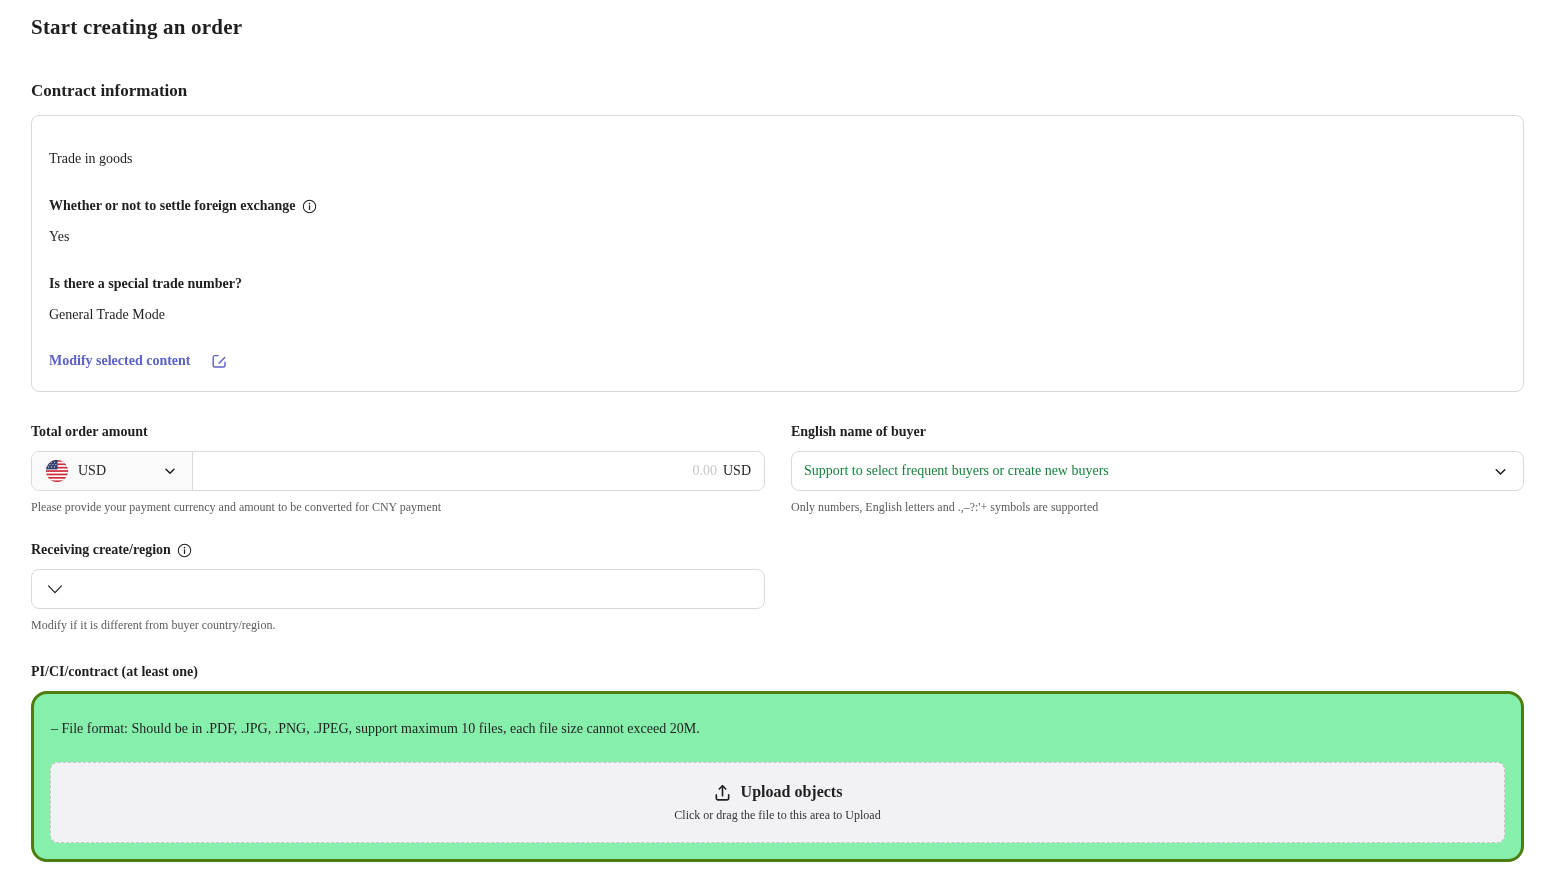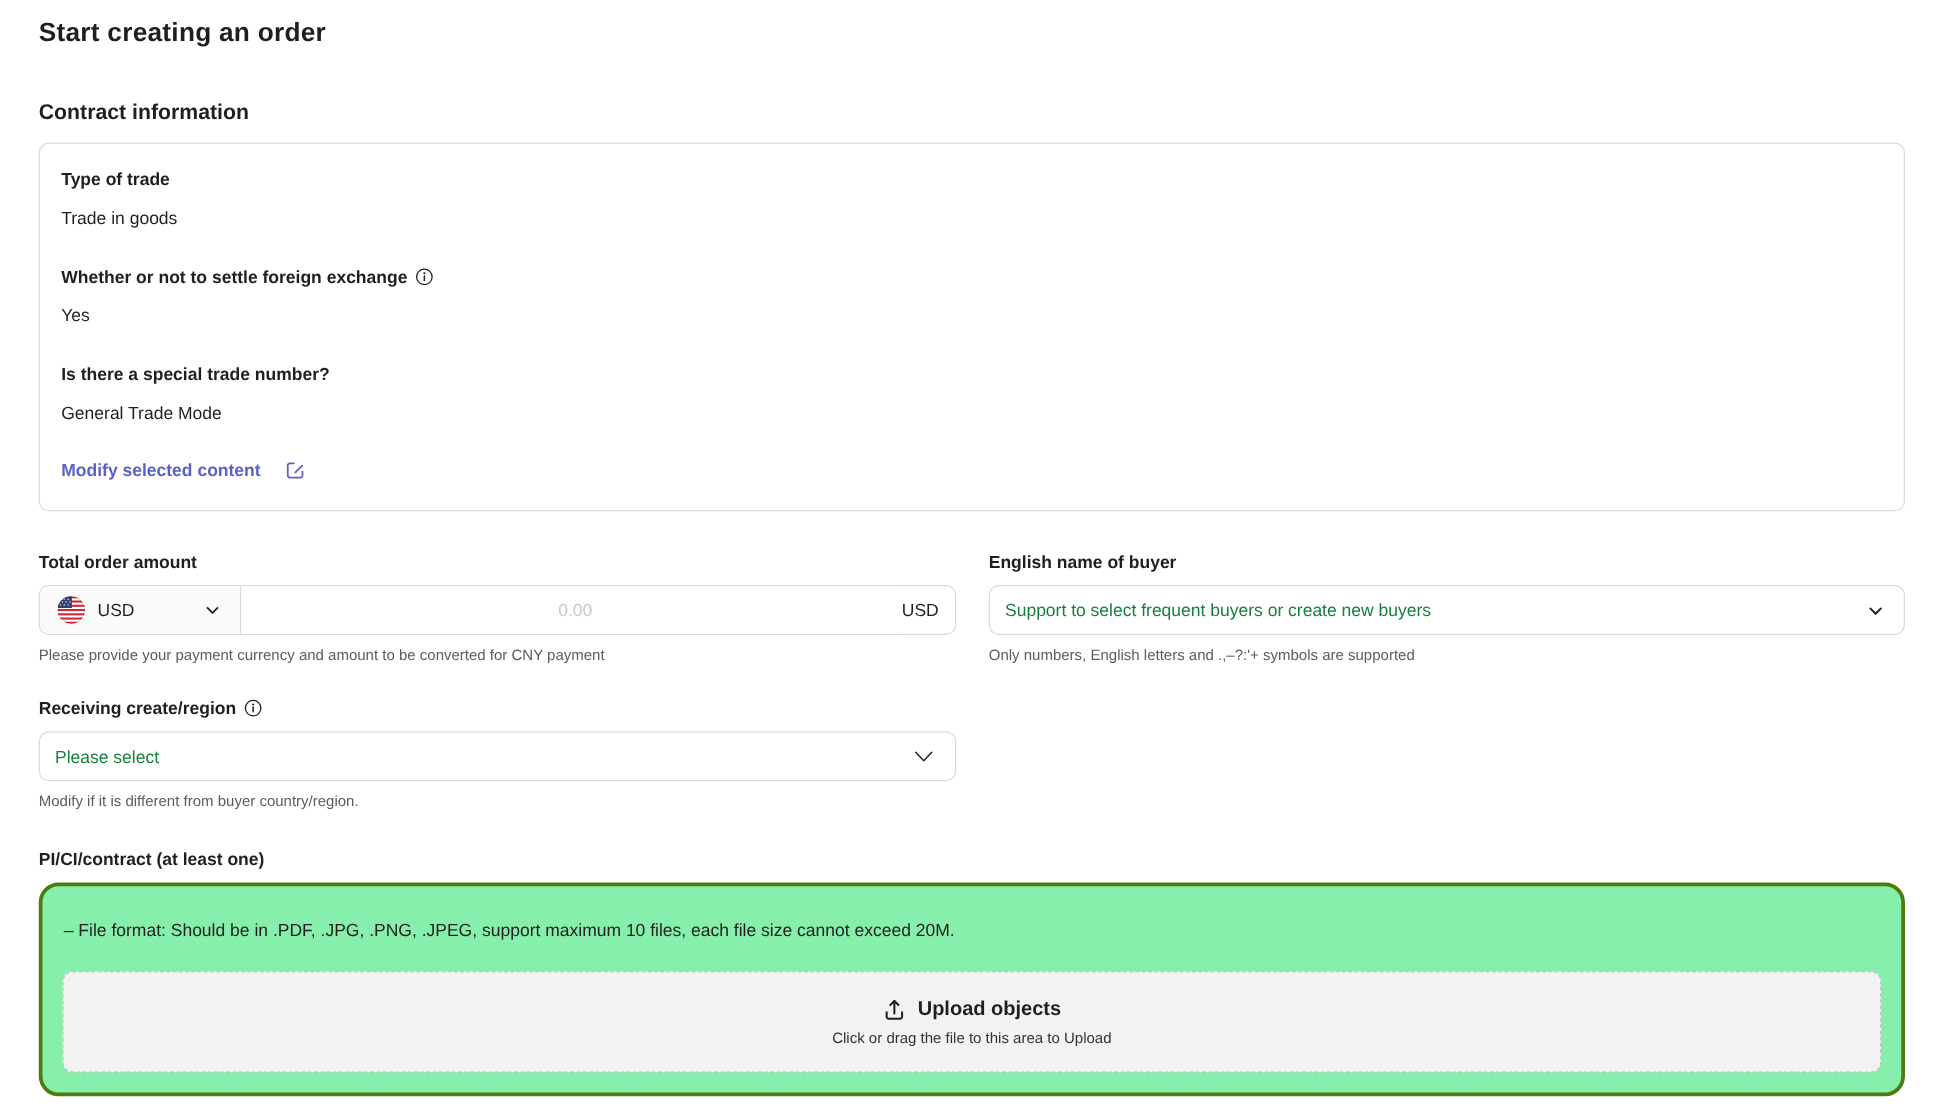--- a/index.html
+++ b/index.html
@@ -1,18 +1,18 @@
 <!DOCTYPE html>
 <html><head>
 <meta charset="utf-8">
 <style>
   * { margin:0; padding:0; box-sizing:border-box; }
   html,body { width:1546px; height:895px; background:#ffffff; overflow:hidden;
     font-family:"Liberation Sans", sans-serif; color:#1f1f1f; }
-  .page { padding:15px 11px 0 31px; width:1496px; }
+  .page { padding:15px 11px 0 31px; width:1496px;font-family:Liberation Serif, serif; }
 
   .page-title { font-size:21px; font-weight:700; letter-spacing:.2px; }
   .section-title { font-size:17px; font-weight:700; margin-top:41px; }
 
   
   .card { width:1493px; border:1px solid #d9d9d9; border-radius:8px; margin-top:14px;
     padding:20px 17px 22px 17px; background:#fff; }
   .f-label { font-size:14px; font-weight:700; line-height:16px; display:flex; align-items:center; gap:6px; }
   .f-value { font-size:14px; line-height:16px; margin-top:15px; color:#1f1f1f; }
   .f-group + .f-group { margin-top:31px; }
@@ -30,21 +30,21 @@
   .text-input { padding:0 12px; font-size:14px; font-family:inherit; color:#1f1f1f; outline:none; display:block; }
   .text-input::placeholder { color:#c2c2c2; }
 
   .select-input { display:flex; align-items:center; padding:0 14px 0 12px; cursor:pointer; }
   .select-input .ph { flex:1; font-size:14px; color:#15803d; overflow:hidden; white-space:nowrap; }
 
   .amount-group { display:flex; overflow:hidden; }
   .currency-select { display:flex; align-items:center; gap:10px; width:161px; flex:0 0 161px;
     padding:0 14px; background:#fafafa; border-right:1px solid #d9d9d9; cursor:pointer; }
   .currency-code { font-size:14px; color:#1f1f1f; flex:1; }
-  .amount-input { flex:1; border:none; outline:none; text-align:center; font-size:14px;
+  .amount-input { flex:1; border:none; outline:none; text-align:right; font-size:14px;
     font-family:inherit; color:#8b5cf6; padding:0 6px 0 12px; min-width:0; }
   .amount-input::placeholder { color:#c7c7c7; }
   .amount-suffix { align-self:center; font-size:14px; color:#1f1f1f; padding-right:13px; }
 
   
   .upload-card { width:1493px; border:3px solid #4d7c0f; border-radius:16px; margin-top:11px;
     padding:16px; background:#86efac; }
   .format-note { font-size:14px; color:#1f1f1f; margin:11px 0 0 1px; }
   .dropzone { margin-top:25px; height:81px; background:#f2f2f5; border:1px dashed #c3c3cb;
     border-radius:8px; display:flex; flex-direction:column; align-items:center;
@@ -59,21 +59,20 @@
 <body>
 
 <div class="page">
 
   <div class="page-title">Start creating an order</div>
 
   <div class="section-title">Contract information</div>
 
   <div class="card">
     <div class="f-group">
-      <div class="f-label">Type of trade</div>
       <div class="f-value">Trade in goods</div>
     </div>
     <div class="f-group">
       <div class="f-label">
         <span>Whether or not to settle foreign exchange</span>
         <span title="">
           <svg width="15" height="15" viewBox="0 0 16 16">
               <circle cx="8" cy="8" r="6.6" fill="none" stroke="#1f1f1f" stroke-width="1.1"></circle>
               <circle cx="8" cy="4.9" r="0.9" fill="#1f1f1f"></circle>
               <rect x="7.35" y="6.7" width="1.3" height="5" rx="0.6" fill="#1f1f1f"></rect>
@@ -170,21 +169,20 @@
         <span>Receiving create/region</span>
         <span>
           <svg width="15" height="15" viewBox="0 0 16 16">
               <circle cx="8" cy="8" r="6.6" fill="none" stroke="#1f1f1f" stroke-width="1.1"></circle>
               <circle cx="8" cy="4.9" r="0.9" fill="#1f1f1f"></circle>
               <rect x="7.35" y="6.7" width="1.3" height="5" rx="0.6" fill="#1f1f1f"></rect>
             </svg>
         </span>
       </div>
       <div class="select-input">
-        <span class="ph">Please select</span>
         <span>
           <svg width="22" height="22" viewBox="0 0 24 24" fill="none" stroke="#1f1f1f" stroke-width="1.3" stroke-linecap="round" stroke-linejoin="round">
               <polyline points="5 8.5 12 16 19 8.5"></polyline>
             </svg>
         </span>
       </div>
       <div class="help">Modify if it is different from buyer country/region.</div>
     </div>
 
   </div>

